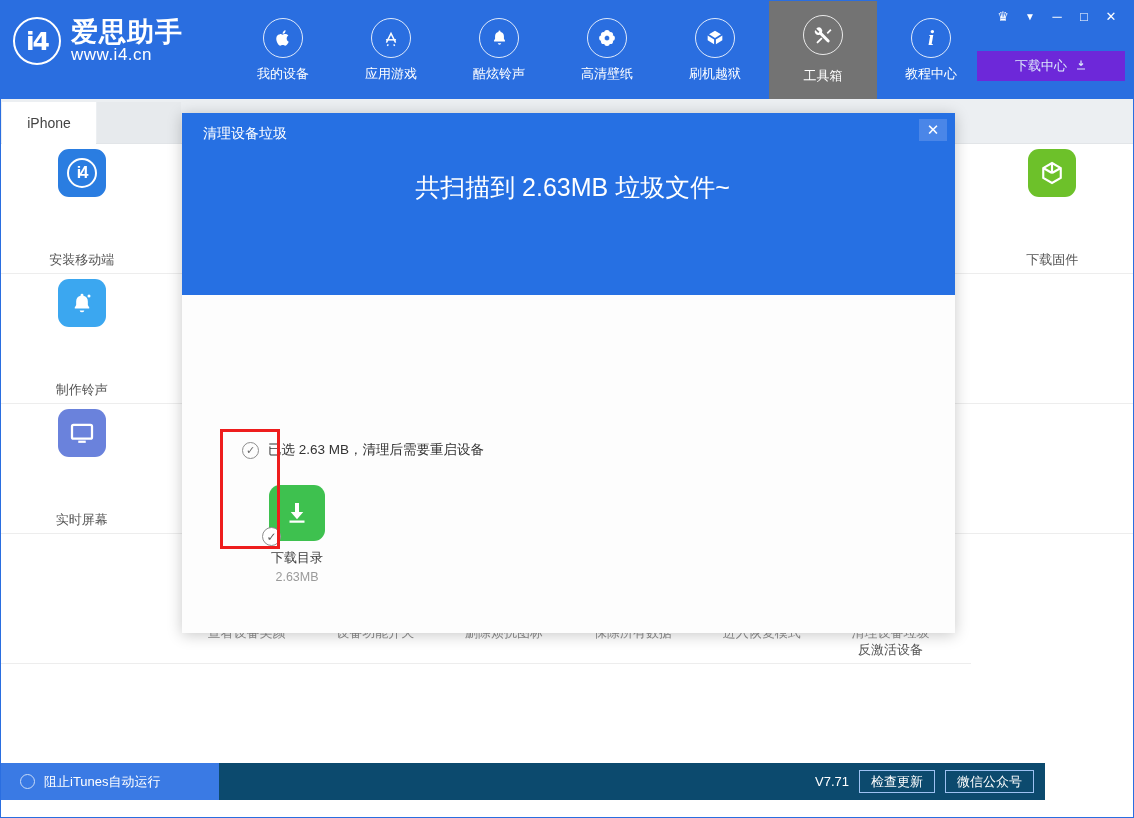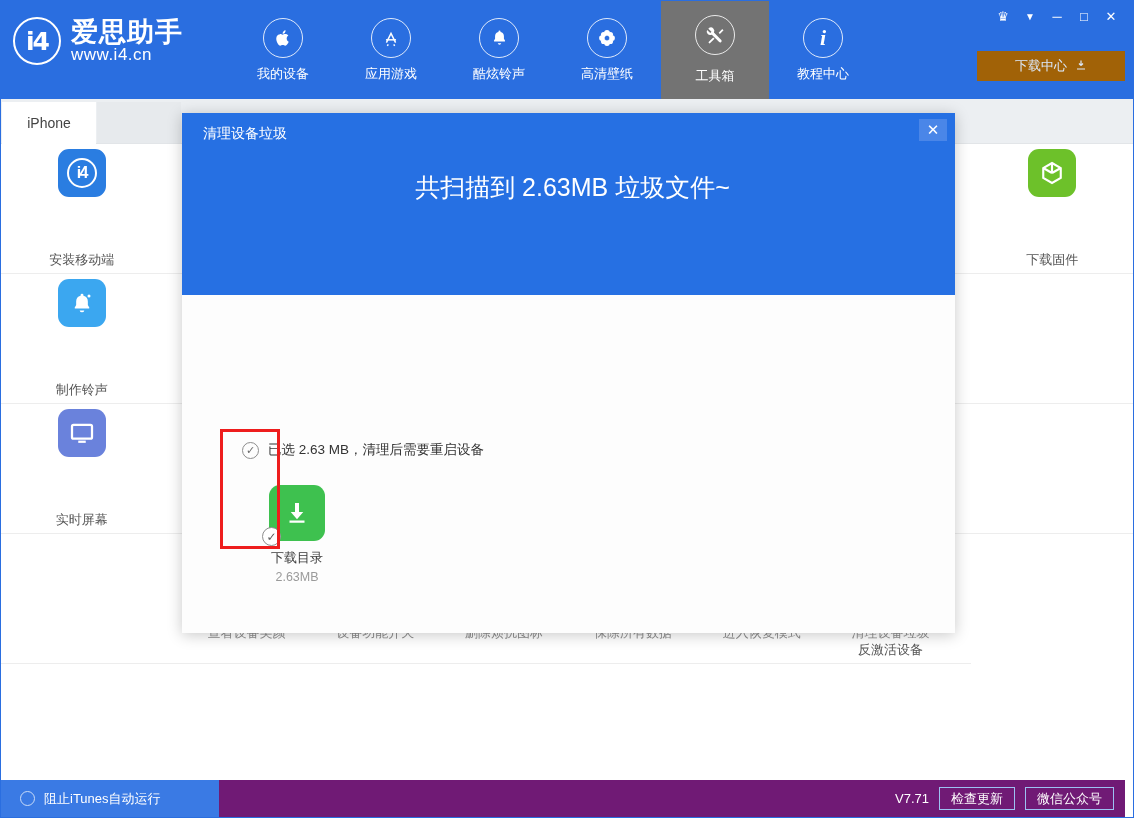--- a/index.html
+++ b/index.html
@@ -60,21 +60,21 @@
     display: flex; align-items: center; gap: 3px;
   }
   .win-btn {
     width: 24px; height: 20px; color: #fff;
     display: flex; align-items: center; justify-content: center;
     font-size: 13px; cursor: pointer;
   }
   #download-center {
     position: absolute; right: 8px; top: 50px;
     width: 148px; height: 30px;
-    background: #a16207;
+    background: #6d28d9;
     color: #dce9fb; font-size: 13px;
     display: flex; align-items: center; justify-content: center; gap: 8px;
     cursor: pointer;
   }
 
   
   #tabstrip {
     position: absolute; left: 0; top: 98px;
     width: 1132px; height: 45px;
     background: #eceff2;
@@ -213,23 +213,23 @@
     display: flex; align-items: flex-start; justify-content: center;
     overflow: hidden;
   }
   .clipped-cell span {
     font-size: 13px; color: #8e8e8e;
     position: relative; top: -9px;
   }
 
   
   #statusbar {
-    position: absolute; left: 0; bottom: 0;
-    width: 1124px; height: 37px;
-    background: #701a75;
+    position: absolute; left: 0; bottom: 17px;
+    width: 1044px; height: 37px;
+    background: #0c4a6e;
   }
   #itunes-toggle {
     position: absolute; left: 0; top: 0;
     width: 218px; height: 37px;
     background: #3a7ae4;
     display: flex; align-items: center; gap: 9px;
     padding-left: 19px;
     cursor: pointer;
   }
   .toggle-circle {
@@ -303,20 +303,28 @@
               <circle cx="17.5" cy="12" r="3.1"></circle>
             <circle cx="8.2" cy="8.2" r="2.8"></circle>
               <circle cx="15.8" cy="8.2" r="2.8"></circle>
             <circle cx="8.2" cy="15.8" r="2.8"></circle>
               <circle cx="15.8" cy="15.8" r="2.8"></circle>
           </svg>
         </div>
         <div class="nav-label">高清壁纸</div>
       </div>
 
+      <div class="nav-item">
+        <div class="nav-circle">
+          <svg width="22" height="22" viewBox="0 0 24 24" fill="#fff">
+            <path d="M12 4L5.5 8 12 12l6.5-4L12 4zM4 9.2v5.3l7 4.3v-5.3L4 9.2zm16 0l-7 4.3v5.3l7-4.3V9.2z"></path>
+          </svg>
+        </div>
+        <div class="nav-label">刷机越狱</div>
+      </div>
 
       <div class="nav-item active">
         <div class="nav-circle">
           <svg width="21" height="21" viewBox="0 0 24 24" fill="#fff">
             <path d="M3.8 4.2l3.6 3.6-1.4 1.4L2.4 5.6a4 4 0 005.4 5.4l8.4 8.4a1.7 1.7 0 002.4-2.4L10.2 8.6a4 4 0 00-5.4-5.4l-1 1z"></path>
             <path d="M19.8 4.6l-4.2 4.2 1.4 1.4 4.2-4.2a4.6 4.6 0 01-1.4-1.4z"></path>
             <path d="M4.4 19.2l5-5 1.5 1.5-5 5a1.05 1.05 0 11-1.5-1.5z"></path>
           </svg>
         </div>
         <div class="nav-label">工具箱</div>

